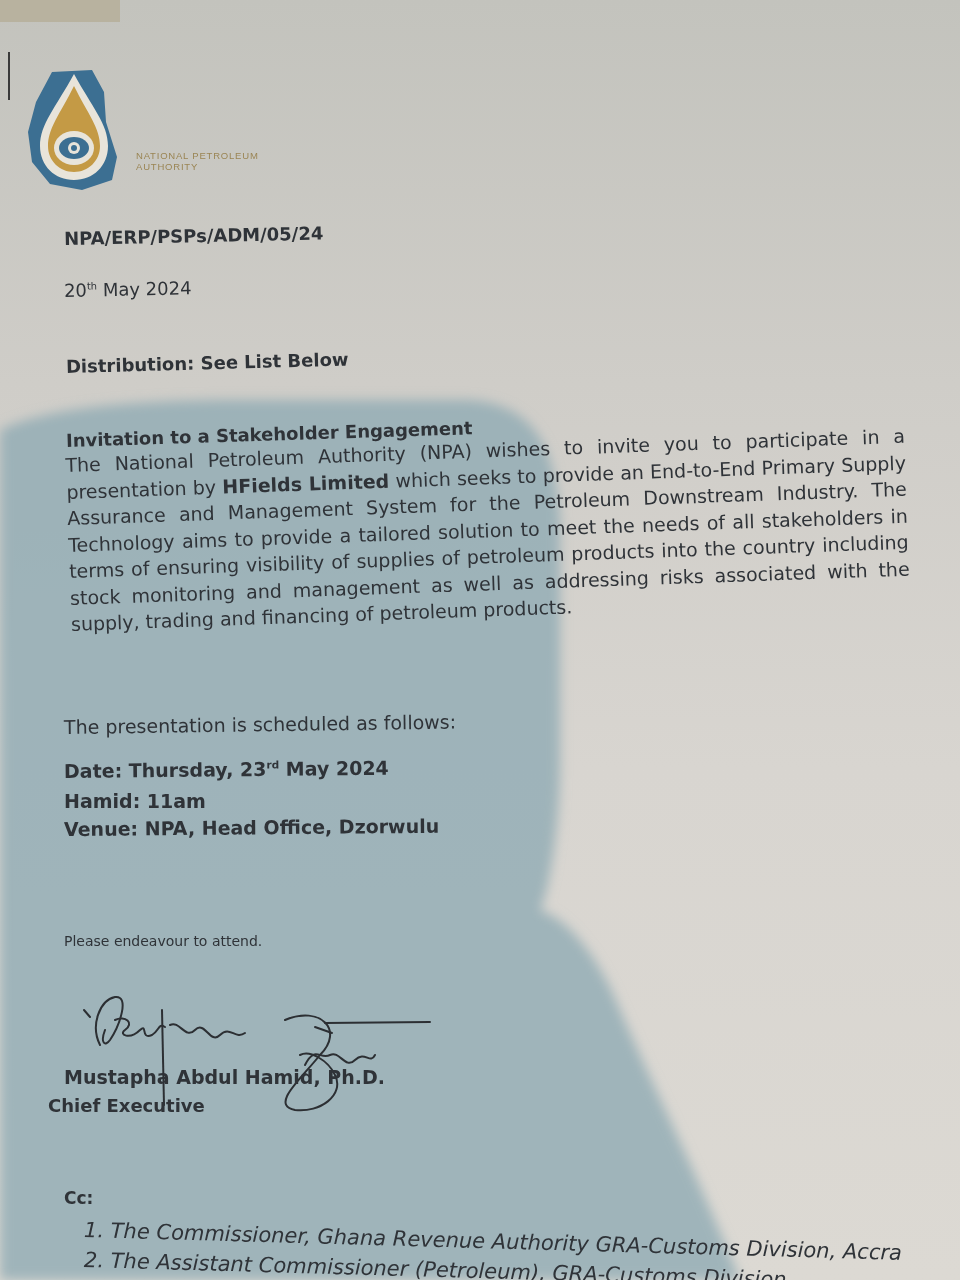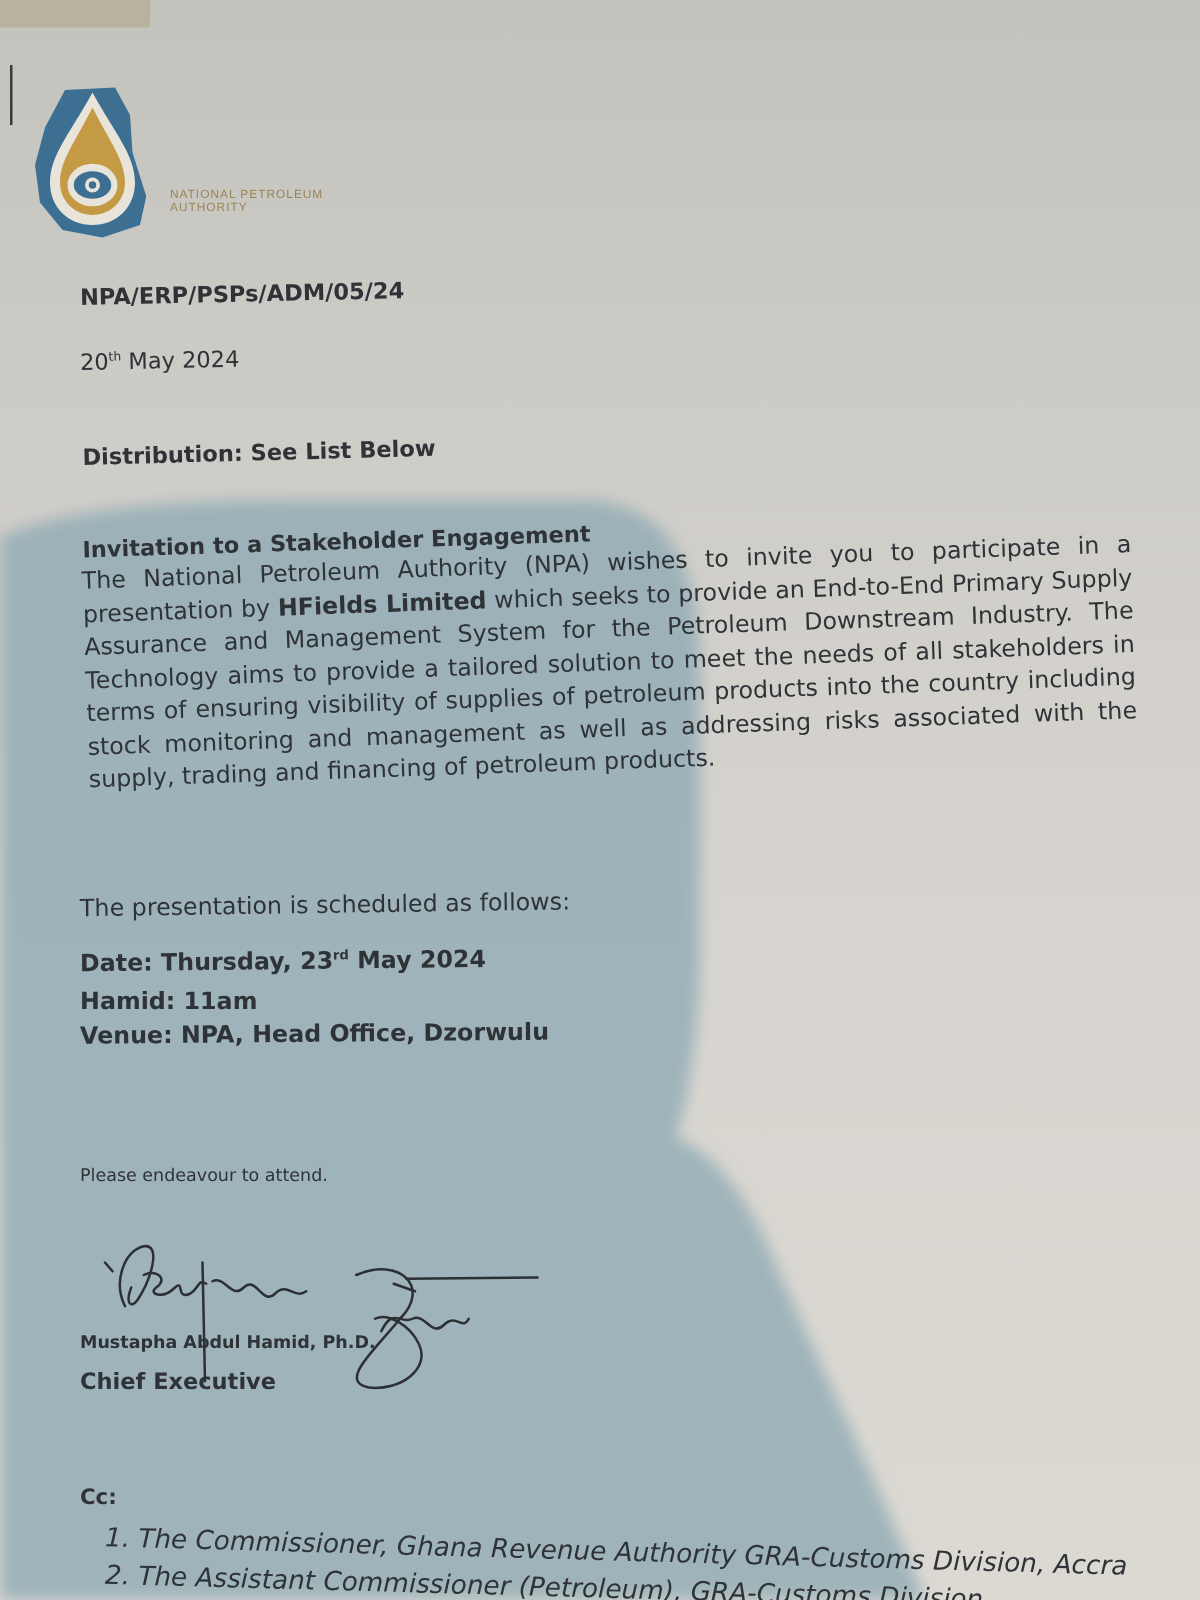--- a/index.html
+++ b/index.html
@@ -49,22 +49,22 @@
     position: absolute; left: 65px; top: 452px; width: 840px;
     font-size: 19px; line-height: 26.5px; text-align: justify;
     transform: rotate(-2deg); transform-origin: left top;
   }
   .sched { left: 64px; top: 716px; font-size: 19px; transform: rotate(-0.8deg); }
   .dt { left: 64px; top: 760px; font-size: 19px; transform: rotate(-0.6deg); }
   .tm { left: 64px; top: 790px; font-size: 19px; }
   .vn { left: 64px; top: 818px; font-size: 19px; transform: rotate(-0.5deg); }
   .att { left: 64px; top: 905px; font-size: 14px; margin-top: 28px; }
   .sig { position: absolute; left: 70px; top: 985px; width: 380px; height: 130px; }
-  .name { left: 64px; top: 1066px; font-size: 14px; }
-  .title { left: 64px; top: 1095px; font-size: 18px; }
+  .name { left: 64px; top: 1066px; font-size: 19px; }
+  .title { left: 48px; top: 1095px; font-size: 18px; }
   .cc { left: 64px; top: 1188px; font-size: 17px; }
   .cc1 { left: 84px; top: 1218px; font-size: 21px; font-style: italic; transform: rotate(1.6deg); }
   .cc2 { left: 84px; top: 1248px; font-size: 21px; font-style: italic; transform: rotate(1.6deg); }
   sup { font-size: 0.55em; }
 </style>
 </head>
 <body>
 
 <div class="paper"></div>
 <div class="paper-edge"></div>

